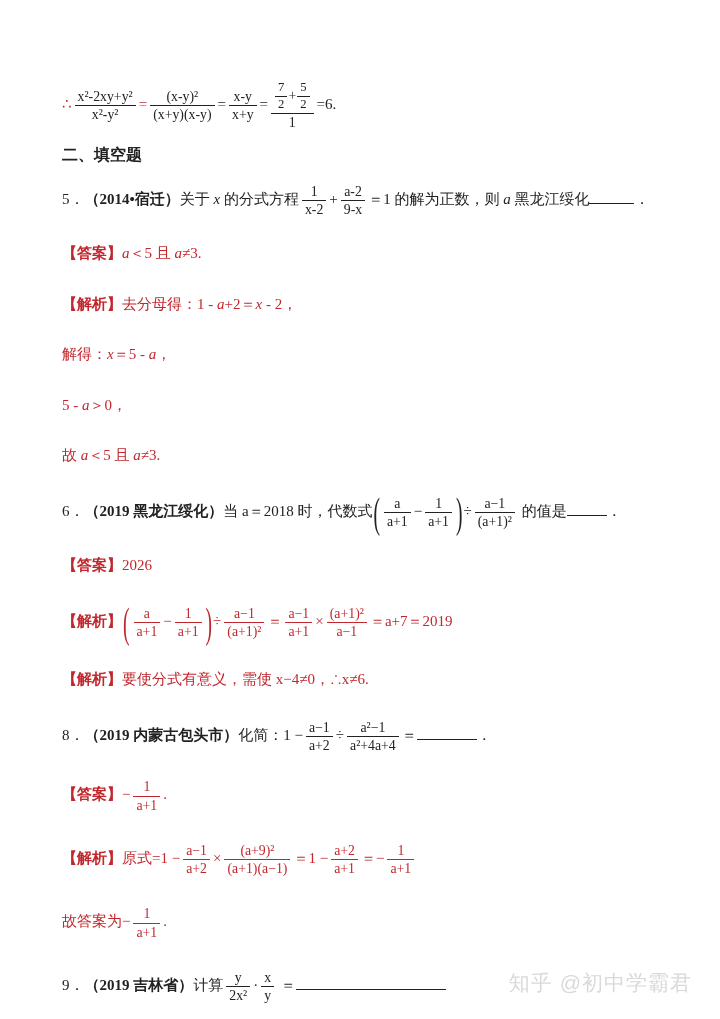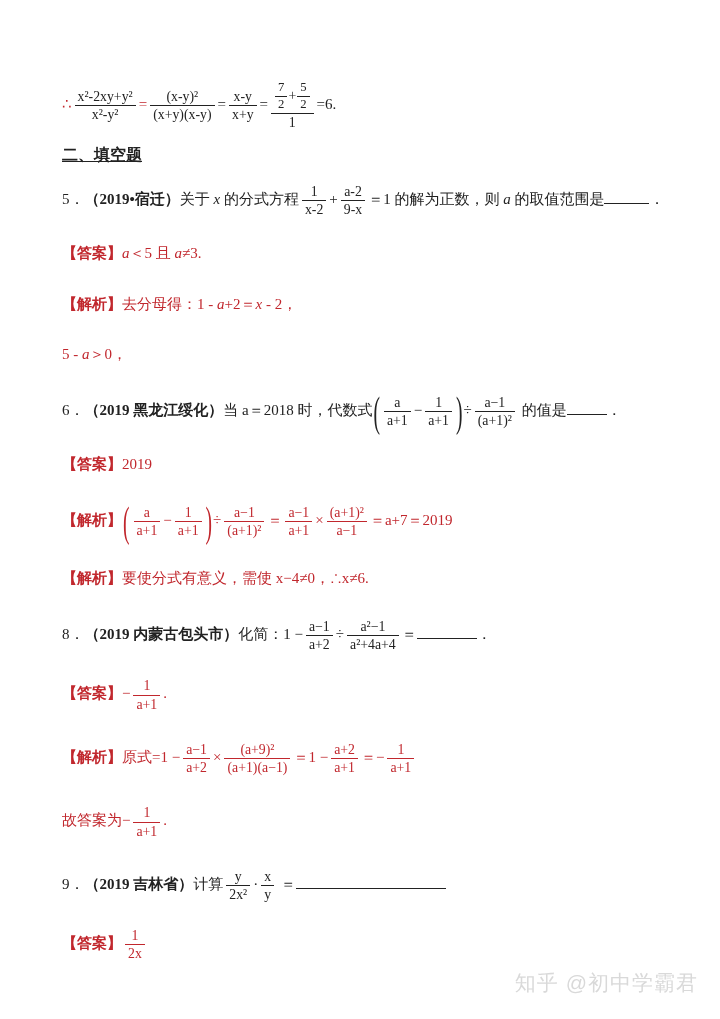--- a/index.html
+++ b/index.html
@@ -16,21 +16,21 @@
     overflow:hidden;
     font-family:"Liberation Serif","DejaVu Serif",serif;
     color:var(--ink);
     font-size:15px;
   }
   .content{
     padding:80px 40px 0 62px;
   }
   .block{margin:0 0 12px 0; line-height:1.5;}
   .kind-formula{margin-bottom:12px;}
-  .kind-section{font-weight:bold;font-size:16px;margin:12px 0 10px;text-decoration:underline;}
+  .kind-section{font-weight:bold;font-size:16px;margin:12px 0 10px;}
   .kind-question{margin:16px 0 12px;}
   .kind-answer{color:var(--red);margin:24px 0;}
   .kind-analysis{color:var(--red);margin:28px 0;}
   .seg{white-space:pre-wrap;}
   .seg-b{font-weight:bold;}
   .seg-i{font-style:italic;}
   .frac{
     display:inline-flex;
     flex-direction:column;
     align-items:stretch;
@@ -52,21 +52,21 @@
     margin:0 1px;
   }
   .blank{
     display:inline-block;
     height:1.02em;
     border-bottom:1.2px solid currentColor;
     vertical-align:baseline;
   }
   .watermark{
     position:absolute;
-    right:22px;
+    right:28px;
     bottom:22px;
     color:var(--watermark);
     font-family:"Liberation Sans","DejaVu Sans",sans-serif;
     font-size:21px;
     letter-spacing:1px;
     user-select:none;
     margin-left:16px;
   }
 </style>
 </head>
@@ -87,41 +87,43 @@
           <span class="num"><span class="frac">
               <span class="num">7</span>
               <span class="den">2</span>
             </span><span class="seg">+</span><span class="frac">
               <span class="num">5</span>
               <span class="den">2</span>
             </span></span>
           <span class="den">1</span>
         </span><span class="seg">=6.</span></div>
       <div class="block kind-section"><span class="seg">二、填空题</span></div>
-      <div class="block kind-question"><span class="seg">5．</span><span class="seg seg-b">（2019•宿迁）</span><span class="seg">关于 </span><span class="seg seg-i">x</span><span class="seg"> 的分式方程</span><span class="frac">
+      <div class="block kind-question"><span class="seg">5．</span><span class="seg seg-b">（2014•宿迁）</span><span class="seg">关于 </span><span class="seg seg-i">x</span><span class="seg"> 的分式方程</span><span class="frac">
           <span class="num">1</span>
           <span class="den">x-2</span>
         </span><span class="seg">+</span><span class="frac">
           <span class="num">a-2</span>
           <span class="den">9-x</span>
-        </span><span class="seg">＝1 的解为正数，则 </span><span class="seg seg-i">a</span><span class="seg"> 的取值范围是</span><span class="blank" style="width: 45px;"></span><span class="seg">．</span></div>
+        </span><span class="seg">＝1 的解为正数，则 </span><span class="seg seg-i">a</span><span class="seg"> 黑龙江绥化</span><span class="blank" style="width: 45px;"></span><span class="seg">．</span></div>
       <div class="block kind-answer"><span class="seg seg-b">【答案】</span><span class="seg seg-i">a</span><span class="seg">＜5 且 </span><span class="seg seg-i">a</span><span class="seg">≠3.</span></div>
       <div class="block kind-analysis"><span class="seg seg-b">【解析】</span><span class="seg">去分母得：1 - </span><span class="seg seg-i">a</span><span class="seg">+2＝</span><span class="seg seg-i">x</span><span class="seg"> - 2，</span></div>
+      <div class="block kind-analysis"><span class="seg">解得：</span><span class="seg seg-i">x</span><span class="seg">＝5 - </span><span class="seg seg-i">a</span><span class="seg">，</span></div>
       <div class="block kind-analysis"><span class="seg">5 - </span><span class="seg seg-i">a</span><span class="seg">＞0，</span></div>
+      <div class="block kind-analysis"><span class="seg">故 </span><span class="seg seg-i">a</span><span class="seg">＜5 且 </span><span class="seg seg-i">a</span><span class="seg">≠3.</span></div>
       <div class="block kind-question"><span class="seg">6．</span><span class="seg seg-b">（2019 黑龙江绥化）</span><span class="seg">当 a＝2018 时，代数式</span><span class="bp">(</span><span class="frac">
           <span class="num">a</span>
           <span class="den">a+1</span>
         </span><span class="seg">−</span><span class="frac">
           <span class="num">1</span>
           <span class="den">a+1</span>
         </span><span class="bp">)</span><span class="seg">÷</span><span class="frac">
           <span class="num">a−1</span>
           <span class="den">(a+1)²</span>
         </span><span class="seg"> 的值是</span><span class="blank" style="width: 40px;"></span><span class="seg">．</span></div>
-      <div class="block kind-answer"><span class="seg seg-b">【答案】</span><span class="seg">2019</span></div>
+      <div class="block kind-answer"><span class="seg seg-b">【答案】</span><span class="seg">2026</span></div>
       <div class="block kind-analysis"><span class="seg seg-b">【解析】</span><span class="bp">(</span><span class="frac">
           <span class="num">a</span>
           <span class="den">a+1</span>
         </span><span class="seg">−</span><span class="frac">
           <span class="num">1</span>
           <span class="den">a+1</span>
         </span><span class="bp">)</span><span class="seg">÷</span><span class="frac">
           <span class="num">a−1</span>
           <span class="den">(a+1)²</span>
         </span><span class="seg">＝</span><span class="frac">

